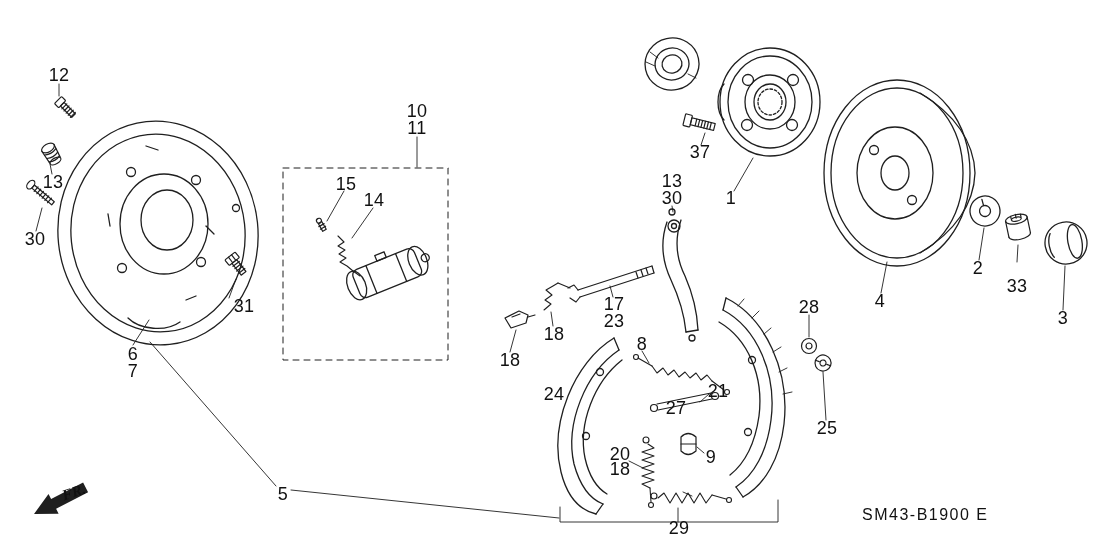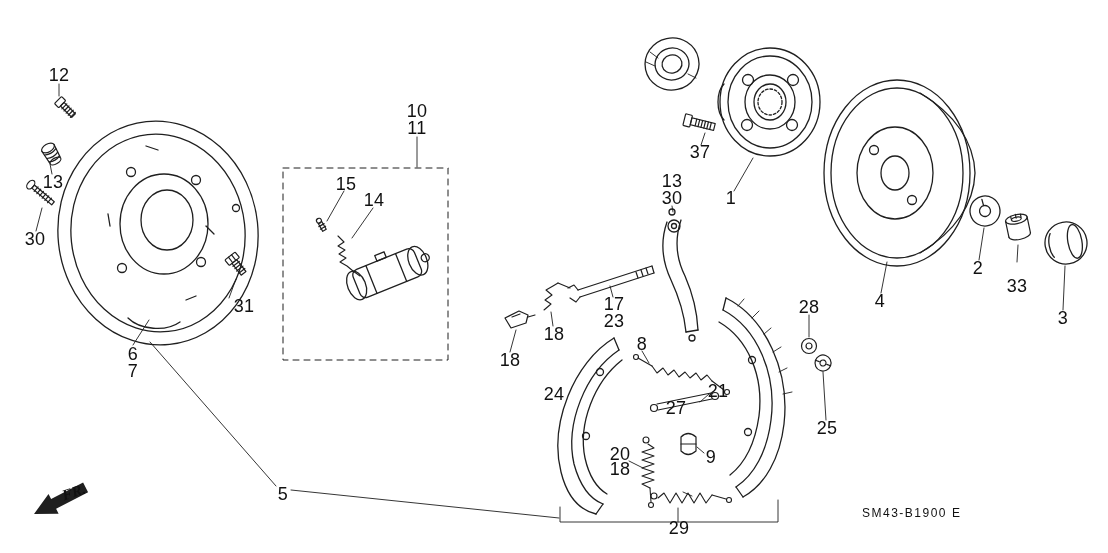--- a/index.html
+++ b/index.html
@@ -11,21 +11,21 @@
   .stage svg{position:absolute;left:0;top:0;}
   svg *{stroke:var(--line,#1f1f1f);fill:none;stroke-linecap:round;stroke-linejoin:round;}
   svg .filled{fill:var(--line,#1f1f1f);stroke:none;}
   .part-label{
     position:absolute;transform:translate(-50%,-50%);
     font-size:18px;font-weight:400;color:var(--txt,#111);
     letter-spacing:.3px;white-space:nowrap;user-select:none;
   }
   .diagram-code{
     position:absolute;left:862px;top:506px;
-    font-size:12px;font-weight:500;letter-spacing:1.5px;color:var(--txt,#111);
+    font-size:16px;font-weight:500;letter-spacing:1.5px;color:var(--txt,#111);
   }
   .fr-label{
     position:absolute;left:62px;top:484px;
     font-family:"Liberation Serif",serif;font-style:italic;font-weight:700;
     font-size:15px;color:var(--txt,#111);transform:rotate(-18deg);
   }
 </style>
 </head>
 <body>
 

